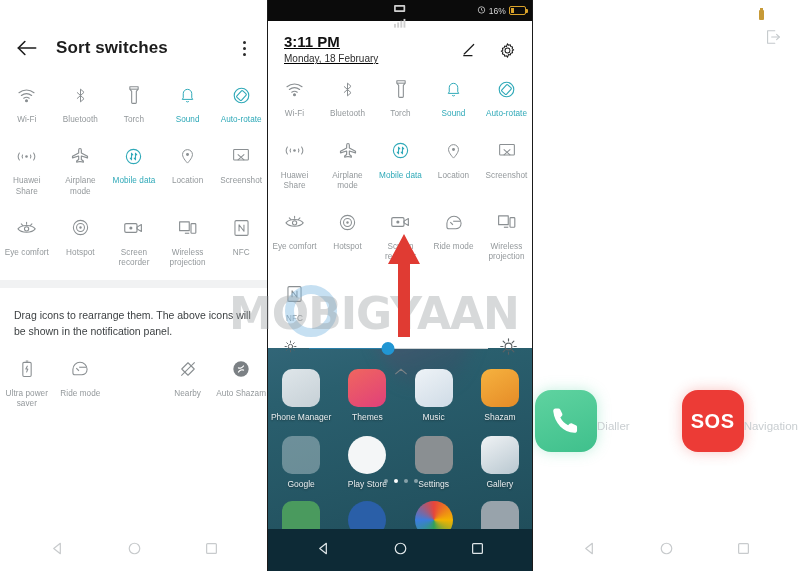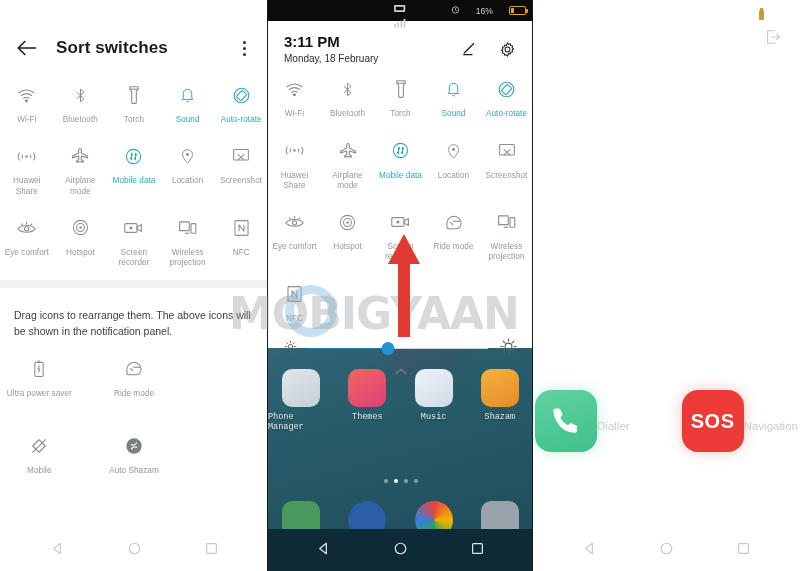--- a/index.html
+++ b/index.html
@@ -31,35 +31,35 @@
   .grid { display: grid; grid-template-columns: repeat(5, 1fr); }
   .tile { display: flex; flex-direction: column; align-items: center; padding: 10px 1px 8px; }
   .tile .ico { height: 26px; display: flex; align-items: center; justify-content: center; color: #8a8f92; }
   .tile .lab { margin-top: 7px; font-size: 8.2px; color: #93989b; text-align: center; line-height: 1.25; letter-spacing: .05px; }
   .tile.on .ico { color: #2fa9b8; }
   .tile.on .lab { color: #2fa9b8; }
 
   .ls-divider { height: 8px; background: #f1f2f3; margin-top: 4px; }
   .ls-hint { font-size: 10.5px; color: #3b3f41; line-height: 1.5; padding: 13px 14px 6px; margin-top: 7px; }
 
-  .grid4 { display: grid; grid-template-columns: repeat(3, 1fr); gap: 16px; }
+  .grid4 { display: grid; grid-template-columns: repeat(5, 1fr); }
 
   
   .navbar { position: absolute; left: 0; right: 0; bottom: 0; height: 42px;
             display: flex; align-items: center; justify-content: center; gap: 62px; }
   .navbar.light { background: #ffffff; }
   .navbar.dark  { background: #0d2a36; }
   .nav-ico { color: #c8cbcd; }
   .navbar.dark .nav-ico { color: #dfe6e9; }
 
   
   .statusbar { position: relative; height: 21px; background: #0b0b0b; display: flex;
                align-items: center; color: #d8d8d8; font-size: 8.5px; z-index: 30; }
   .sb-left { position: absolute; left: 50%; transform: translateX(-50%); display: flex; align-items: center; gap: 3px; white-space: nowrap; flex-direction: column; }
-  .sb-right { position: absolute; right: 7px; display: flex; align-items: center; gap: 16px; }
+  .sb-right { position: absolute; right: 7px; display: flex; align-items: center; gap: 3px; }
   .sb-text { letter-spacing: .1px; }
   .batt { width: 17px; height: 9px; border: 1px solid #d9a22a; border-radius: 2px; position: relative; }
   .batt::after { content:''; position: absolute; right: -3px; top: 2px; width: 2px; height: 4px; background: #d9a22a; border-radius: 0 1px 1px 0; }
   .batt i { position: absolute; left: 1px; top: 1px; bottom: 1px; width: 3px; background: #d9a22a; }
 
   
   .homescreen { position: absolute; inset: 21px 0 0 0; background:
       linear-gradient(165deg,#2b7f84 0%, #2b6f7d 26%, #3a6d82 42%, #2a5f6e 62%, #1e4a57 100%); }
   .hs-wall-figure { position: absolute; left: 34%; top: 0; width: 46%; height: 66%;
       background: linear-gradient(155deg, rgba(40,90,140,.85), rgba(140,70,110,.55), rgba(30,70,90,.2));
@@ -68,21 +68,21 @@
   .hs-app { display: flex; flex-direction: column; align-items: center; }
   .hs-ic { width: 38px; height: 38px; border-radius: 10px; filter: blur(.5px);
            display: flex; align-items: center; justify-content: center; }
   .hs-lb { margin-top: 5px; font-size: 8.5px; color: #e9eef0; text-shadow: 0 1px 2px rgba(0,0,0,.4); }
   .hs-dots { position: absolute; left: 0; right: 0; display: flex; justify-content: center; gap: 6px; }
   .hs-dots i { width: 4px; height: 4px; border-radius: 50%; background: rgba(255,255,255,.45); }
   .hs-dots i.act { background: #ffffff; }
 
   
   .shade { position: absolute; left: 0; right: 0; top: 21px; height: 327px; background: #ffffff; z-index: 20; }
-  .sh-head { display: flex; align-items: center; padding: 12px 16px 2px; }
+  .sh-head { display: flex; align-items: flex-end; padding: 12px 16px 2px; text-decoration: underline; }
   .sh-time { font-size: 15px; color: #131313; font-weight: bold; line-height: 1.15; }
   .sh-date { font-size: 10px; color: #2d2d2d; margin-top: 3px; }
   .sh-acts { margin-left: auto; display: flex; align-items: center; gap: 20px; padding-top: 6px; }
 
   .sh-bright { display: flex; align-items: center; gap: 10px; padding: 4px 14px 0; }
   .sh-slider { flex: 1; position: relative; height: 14px; display: flex; align-items: center; }
   .sh-track { position: absolute; left: 0; right: 0; height: 1.5px; background: #cfd4d6; }
   .sh-fill  { position: absolute; left: 0; height: 1.5px; background: #2b7fa8; }
   .sh-knob  { position: absolute; width: 13px; height: 13px; border-radius: 50%; background: #2196d3;
               transform: translateX(-50%); }
@@ -320,21 +320,21 @@
       </div>
       <div class="tile"></div>
 
       <div class="tile">
         <span class="ico">
           <svg width="20" height="20" viewBox="0 0 24 24" fill="none" stroke="currentColor" stroke-width="1.3" stroke-linejoin="round">
             <path d="M12 4.5 19.5 12 12 19.5 4.5 12z"></path>
               <line x1="4" y1="20" x2="20" y2="4"></line>
             </svg>
           </span>
-        <span class="lab">Mobile</span>
+        <span class="lab">Nearby</span>
       </div>
       <div class="tile">
         <span class="ico">
           <svg width="20" height="20" viewBox="0 0 24 24">
             <circle cx="12" cy="12" r="9.2" fill="#7b8084"></circle>
             <path d="M9 15.6c1.6-2.4 4.5-3.2 6-2.3M15 8.4c-1.6 2.4-4.5 3.2-6 2.3" fill="none" stroke="#ffffff" stroke-width="1.5" stroke-linecap="round"></path>
             </svg>
           </span>
         <span class="lab">Auto Shazam</span>
       </div>
@@ -383,39 +383,57 @@
         <span class="sb-text">16%</span>
         <span class="batt">
             <i></i>
           </span>
       </span>
     </div>
 
     <div class="homescreen">
       <div class="hs-wall-figure"></div>
 
-      <div class="hs-row" style="top:348px;font-family:Liberation Mono, monospace;">
+      <div class="hs-row" style="top:348px;">
         <div class="hs-app">
           <span class="hs-ic" style="background:linear-gradient(150deg,#dfe6ea,#c6d0d6)"></span>
           <span class="hs-lb">Phone Manager</span>
         </div>
         <div class="hs-app">
           <span class="hs-ic" style="background:linear-gradient(150deg,#f0665f,#e0407a)"></span>
           <span class="hs-lb">Themes</span>
         </div>
         <div class="hs-app">
           <span class="hs-ic" style="background:linear-gradient(150deg,#eef3f7,#cfdbe6)"></span>
           <span class="hs-lb">Music</span>
         </div>
         <div class="hs-app">
           <span class="hs-ic" style="background:linear-gradient(150deg,#f6b23f,#e58b27)"></span>
           <span class="hs-lb">Shazam</span>
         </div>
       </div>
 
+      <div class="hs-row" style="top:415px;">
+        <div class="hs-app">
+          <span class="hs-ic" style="background:rgba(255,255,255,.32)"></span>
+          <span class="hs-lb">Google</span>
+        </div>
+        <div class="hs-app">
+          <span class="hs-ic" style="background:#f4f6f7;border-radius:50%"></span>
+          <span class="hs-lb">Play Store</span>
+        </div>
+        <div class="hs-app">
+          <span class="hs-ic" style="background:#8a8f92"></span>
+          <span class="hs-lb">Settings</span>
+        </div>
+        <div class="hs-app">
+          <span class="hs-ic" style="background:linear-gradient(150deg,#f0f3f5,#b8c7d0)"></span>
+          <span class="hs-lb">Gallery</span>
+        </div>
+      </div>
 
       <div class="hs-dots" style="top:458px;">
         <i></i>
           <i class="act"></i>
           <i></i>
           <i></i>
       </div>
 
       <div class="hs-row" style="top:480px;">
         <div class="hs-app">

